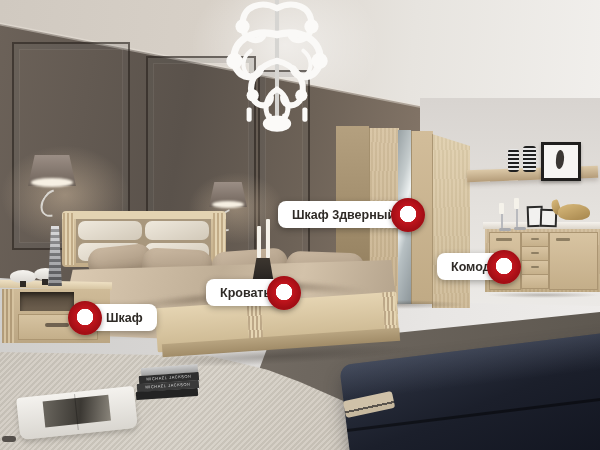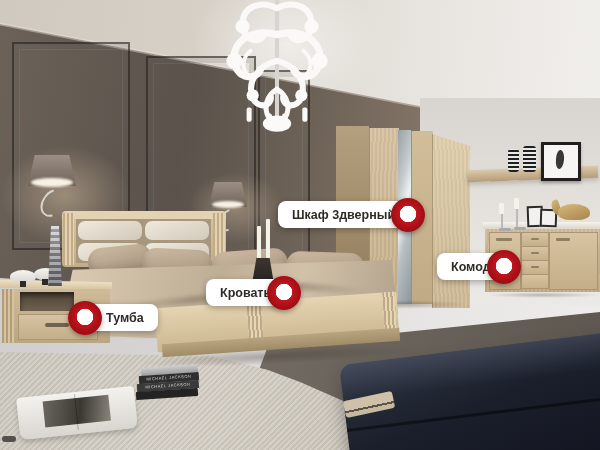--- a/index.html
+++ b/index.html
@@ -401,18 +401,18 @@
     <div class="tag-dot dot-right"></div>
   </div>
   <div class="tag tag-krovat">
     <div class="tag-pill">
       <span>Кровать</span>
     </div>
     <div class="tag-dot dot-right"></div>
   </div>
   <div class="tag tag-tumba">
     <div class="tag-pill">
-      <span>Тумба</span>
+      <span>Шкаф</span>
     </div>
     <div class="tag-dot dot-left"></div>
   </div>
 
 </div>
 
 </body></html>

